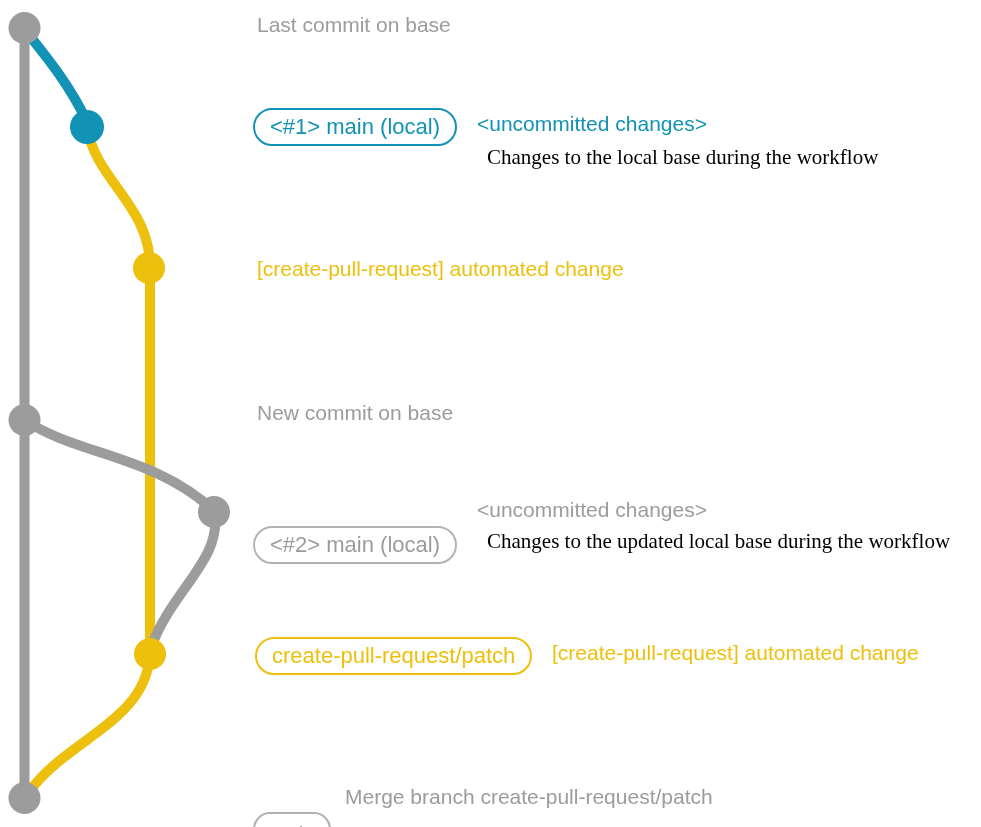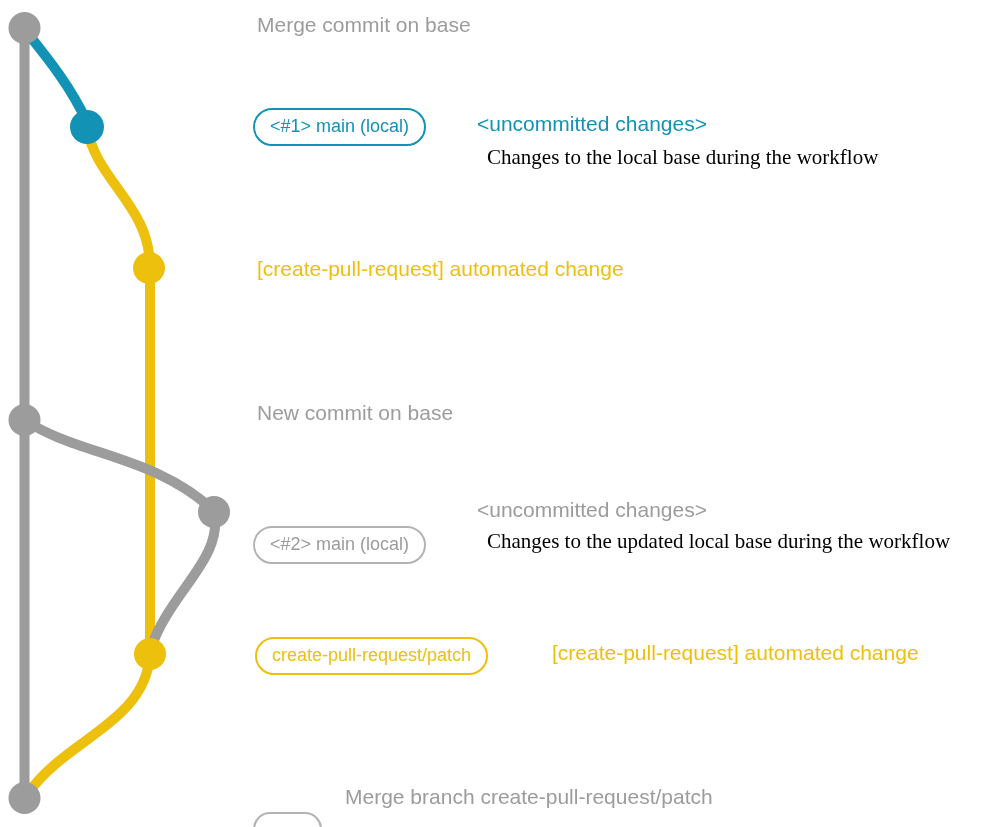--- a/index.html
+++ b/index.html
@@ -11,21 +11,21 @@
   .layer{position:absolute;left:0;top:0;width:981px;height:827px;}
   svg{display:block;}
   .edge{fill:none;stroke-width:10;stroke-linecap:round;}
   .s-gray{stroke:var(--gray);} .s-teal{stroke:var(--teal);} .s-yellow{stroke:var(--yellow);}
   .f-gray{fill:var(--gray);} .f-teal{fill:var(--teal);} .f-yellow{fill:var(--yellow);}
   .ann{position:absolute;white-space:nowrap;line-height:1.1;}
   .h{font-size:21px;}
   .teal{color:var(--teal);} .yellow{color:var(--yellow);} .gray{color:var(--gray);}
   .desc{font-family:"Liberation Serif",serif;font-size:21px;color:var(--ink);}
   .badge{display:inline-flex;align-items:center;height:38px;padding:0 15px;
-         border:2px solid;border-radius:19px;box-sizing:border-box;font-size:18px;background:var(--bg);}
+         border:2px solid;border-radius:19px;box-sizing:border-box;font-size:22px;background:var(--bg);}
   .badge.b-teal{border-color:var(--teal);color:var(--teal);}
   .badge.b-gray{border-color:var(--gray-border);color:var(--gray);margin-top:32px;}
   .badge.b-yellow{border-color:var(--yellow);color:var(--yellow);}
   .badge.small{height:46px;border-radius:17px;padding:0 13px;}
 </style>
 </head>
 <body>
 
 <div class="layer">
 
@@ -45,21 +45,21 @@
     <circle class="f-teal" cx="87" cy="127" r="17"></circle>
     <circle class="f-yellow" cx="149" cy="268" r="16"></circle>
     <circle class="f-gray" cx="24.5" cy="420" r="16"></circle>
     <circle class="f-gray" cx="214" cy="512" r="16"></circle>
     <circle class="f-yellow" cx="150" cy="654" r="16"></circle>
     <circle class="f-gray" cx="24.5" cy="798" r="16"></circle>
   </svg>
 
   <div class="layer">
 
-    <div class="ann h gray" style="left:257px;top:13px;">Merge commit on base</div>
+    <div class="ann h gray" style="left:257px;top:13px;">Last commit on base</div>
 
     <div class="ann badge b-teal" style="left:253px;top:108px;">&lt;#1&gt; main (local)</div>
     <div class="ann h teal" style="left:477px;top:112px;">&lt;uncommitted changes&gt;</div>
     <div class="ann desc" style="left:487px;top:146px;">Changes to the local base during the workflow</div>
 
     <div class="ann h yellow" style="left:257px;top:257px;">[create-pull-request] automated change</div>
 
     <div class="ann h gray" style="left:257px;top:401px;text-align:center;">New commit on base</div>
 
     <div class="ann badge b-gray" style="left:253px;top:494px;">&lt;#2&gt; main (local)</div>

